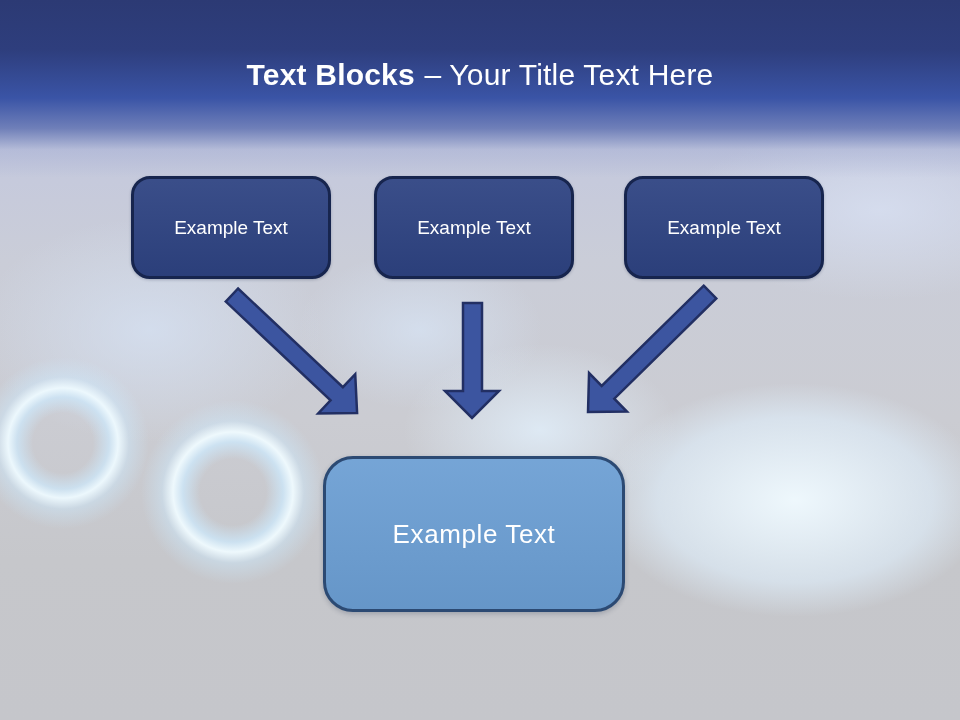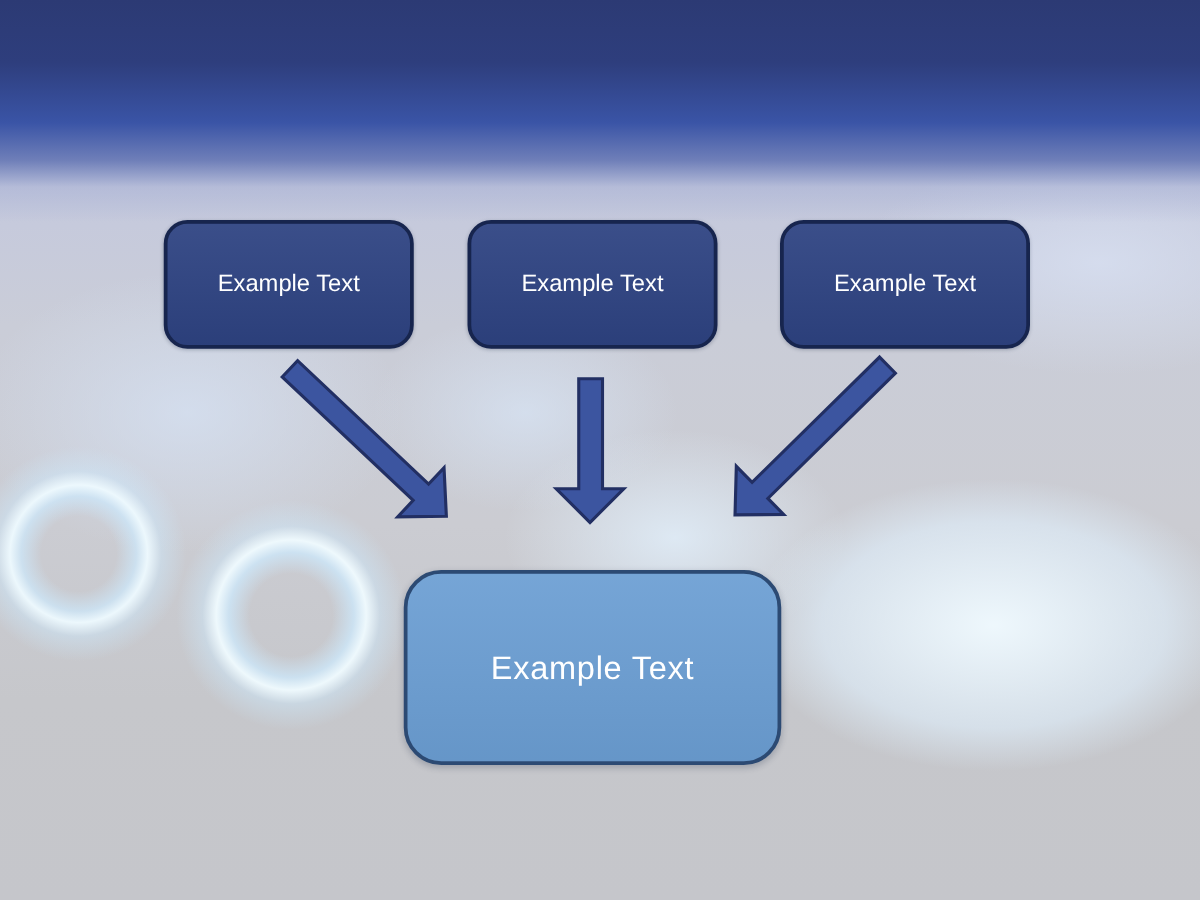--- a/index.html
+++ b/index.html
@@ -124,20 +124,23 @@
 </style>
 </head>
 <body>
 
 <div class="slide">
 
   <div class="bg"></div>
 
   <div class="header"></div>
 
+  <h1 class="title">
+    <span class="emph">Text Blocks</span><span class="rest">– Your Title Text Here</span>
+  </h1>
 
   <div class="tbox b1">
     <span>Example Text</span>
   </div>
   <div class="tbox b2">
     <span>Example Text</span>
   </div>
   <div class="tbox b3">
     <span>Example Text</span>
   </div>

